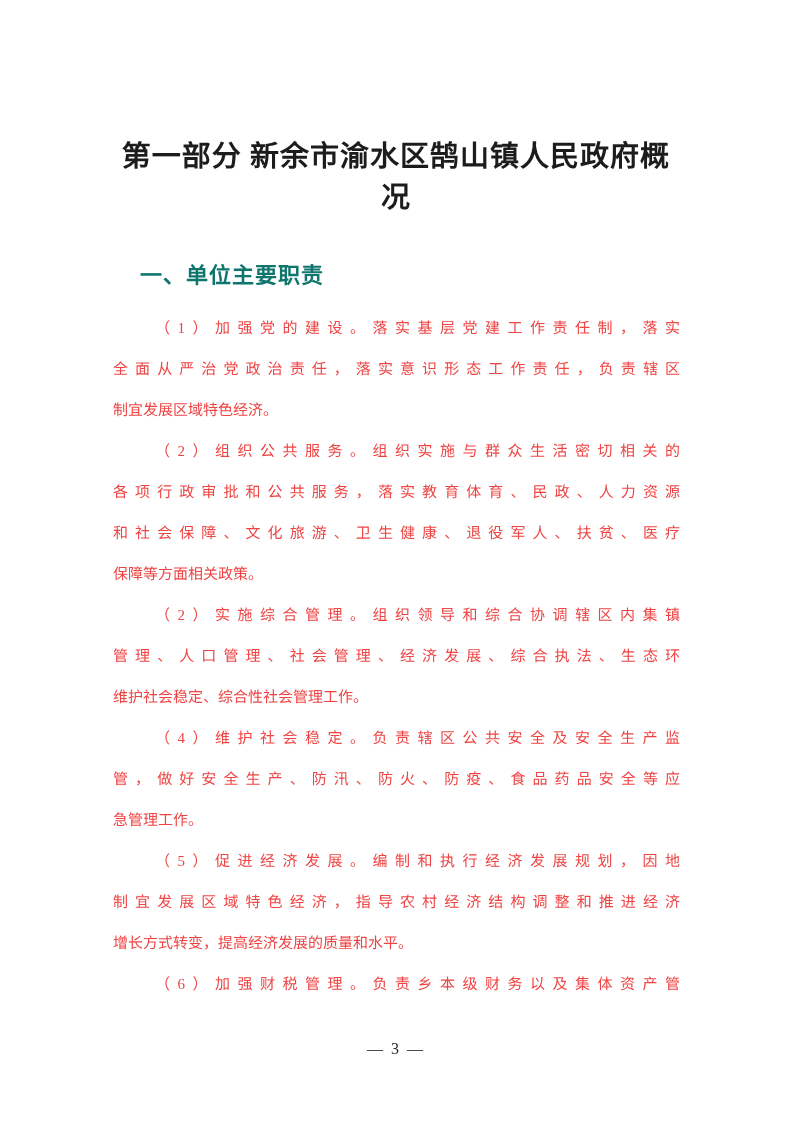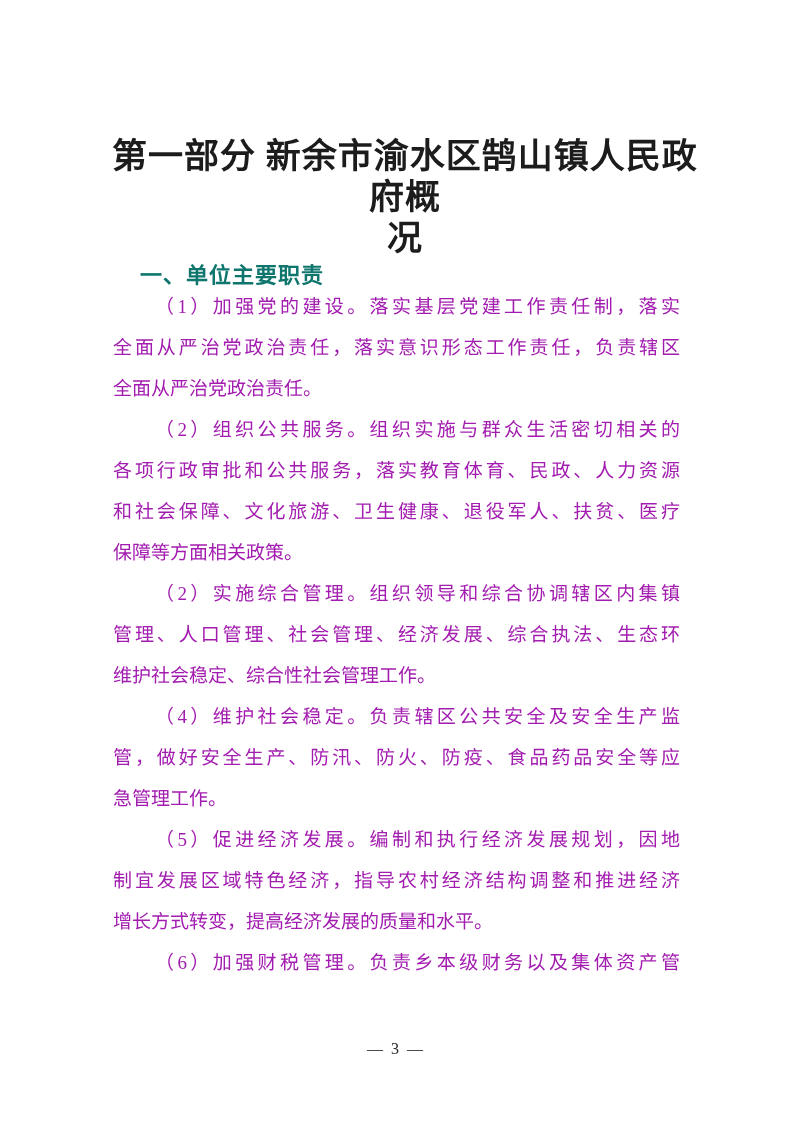--- a/index.html
+++ b/index.html
@@ -13,25 +13,25 @@
     height: 1122px;
     margin: 0 auto;
     background: #ffffff;
     color: #1c1c1c;
     font-family: "Liberation Serif", "DejaVu Serif", serif;
     overflow: hidden;
   }
   .doc-title {
     position: absolute;
     top: 136px;
-    left: 112px;
+    left: 103px;
     width: 586px;
     margin: 0;
     text-align: center;
-    font-size: 35px;
+    font-size: 29px;
     font-weight: bold;
     line-height: 41px;
     letter-spacing: 1px;
     font-family: "Liberation Serif", "DejaVu Serif", serif;
   }
   .title-line {
     display: block;
   }
   .section-heading {
     position: absolute;
@@ -42,26 +42,26 @@
     font-family: "Liberation Sans", "DejaVu Sans", sans-serif;
     font-size: 22px;
     font-weight: bold;
     line-height: 30px;
     text-indent: 27px;
     letter-spacing: 1px;
     color: #0f766e;
   }
   .body-text {
     position: absolute;
-    top: 286px;
+    top: 308px;
     left: 113px;
     width: 567px;
-    font-size: 19px;
+    font-size: 15px;
     line-height: 41px;
-    color: #a21caf;
+    color: #ef4444;
   }
   .text-line {
     height: 41px;
     text-align: justify;
     text-align-last: justify;
     text-justify: inter-character;
     white-space: nowrap;
   }
   .text-line.para-end {
     text-align: left;
@@ -87,21 +87,21 @@
 
 <div class="page">
   <h1 class="doc-title" id="doc-title">
       <span class="title-line">第一部分 新余市渝水区鹄山镇人民政府概</span>
       <span class="title-line">况</span>
     </h1>
   <h2 class="section-heading">一、单位主要职责</h2>
   <div class="body-text" id="doc-body">
       <div class="text-line para-start">（1）加强党的建设。落实基层党建工作责任制，落实</div>
       <div class="text-line">全面从严治党政治责任，落实意识形态工作责任，负责辖区</div>
-      <div class="text-line para-end">全面从严治党政治责任。</div>
+      <div class="text-line para-end">制宜发展区域特色经济。</div>
       <div class="text-line para-start">（2）组织公共服务。组织实施与群众生活密切相关的</div>
       <div class="text-line">各项行政审批和公共服务，落实教育体育、民政、人力资源</div>
       <div class="text-line">和社会保障、文化旅游、卫生健康、退役军人、扶贫、医疗</div>
       <div class="text-line para-end">保障等方面相关政策。</div>
       <div class="text-line para-start">（2）实施综合管理。组织领导和综合协调辖区内集镇</div>
       <div class="text-line">管理、人口管理、社会管理、经济发展、综合执法、生态环</div>
       <div class="text-line para-end">维护社会稳定、综合性社会管理工作。</div>
       <div class="text-line para-start">（4）维护社会稳定。负责辖区公共安全及安全生产监</div>
       <div class="text-line">管，做好安全生产、防汛、防火、防疫、食品药品安全等应</div>
       <div class="text-line para-end">急管理工作。</div>

